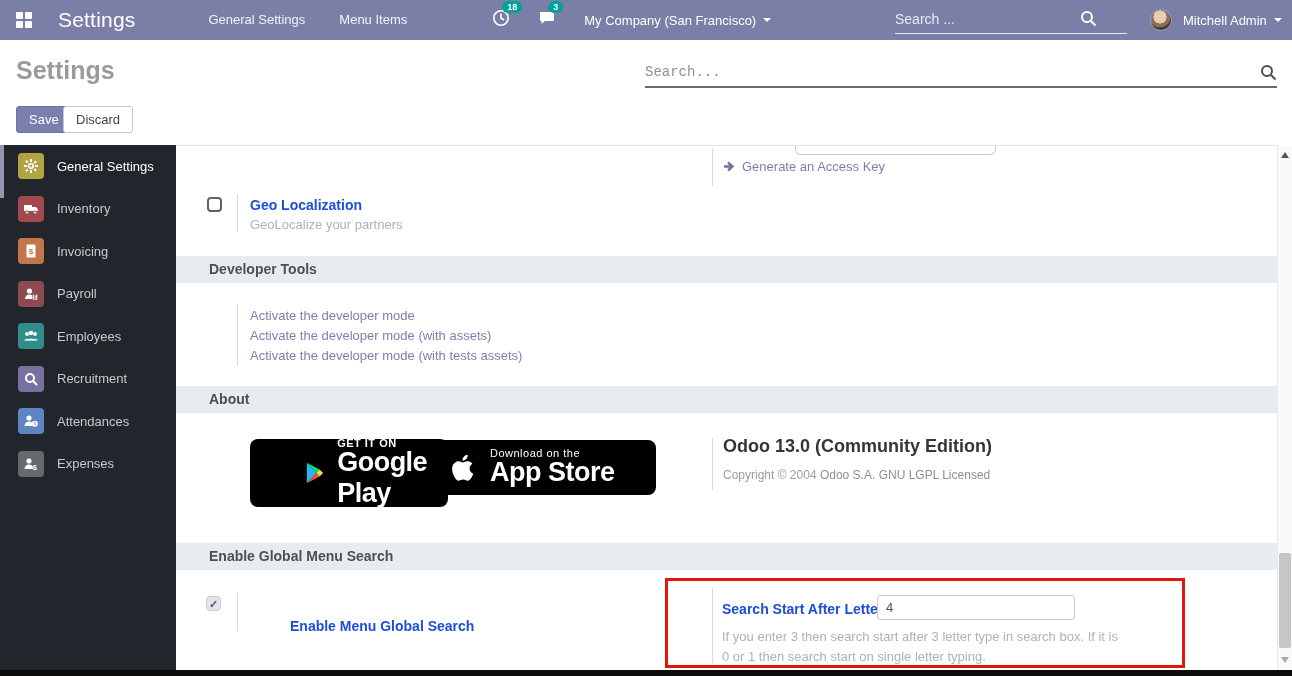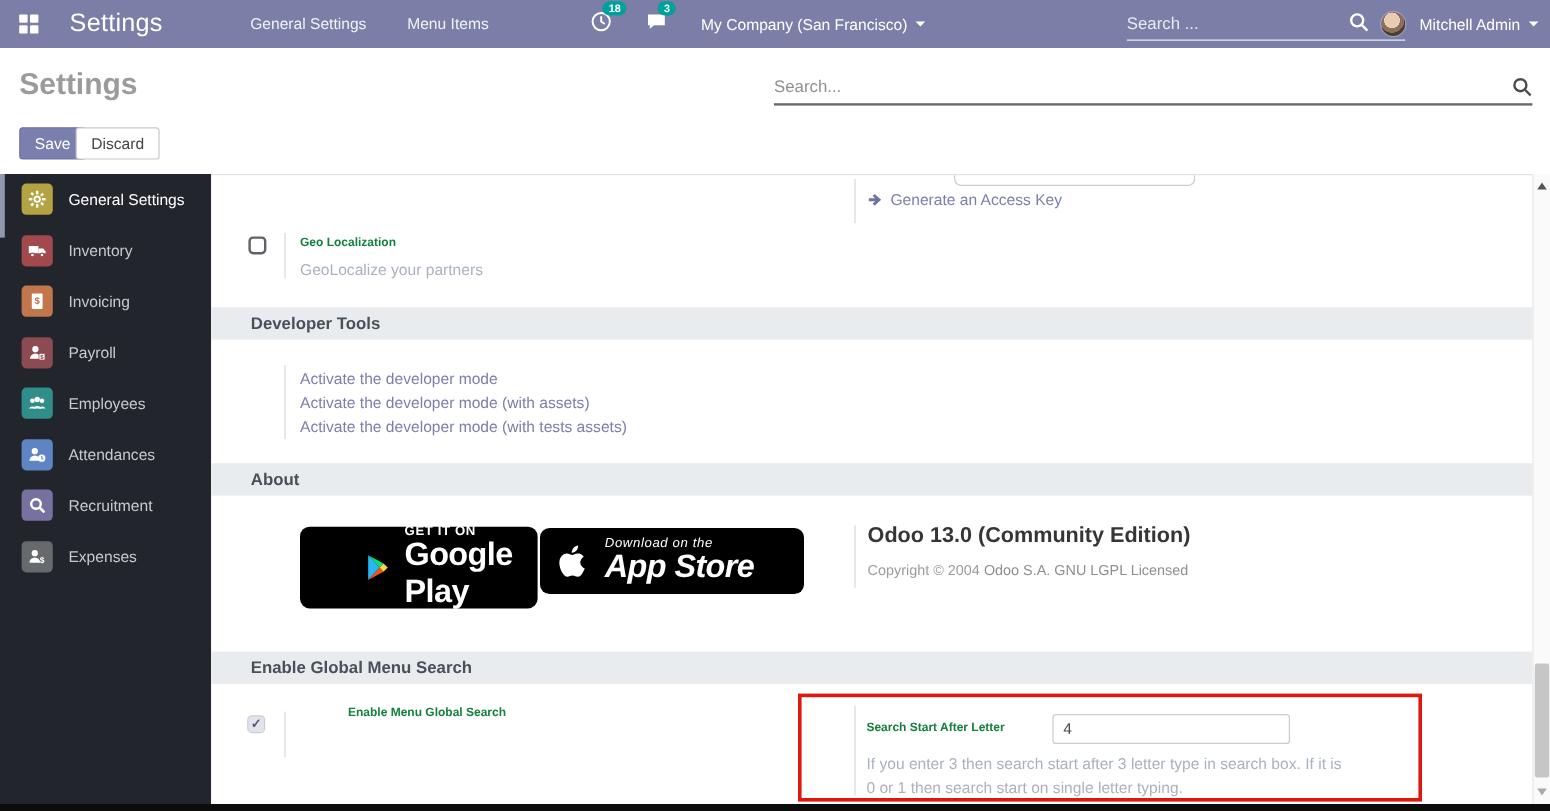--- a/index.html
+++ b/index.html
@@ -12,52 +12,52 @@
   .apps-grid { width:16px; height:16px; margin-left:16px; display:grid; grid-template-columns:7px 7px; grid-gap:2px; cursor:pointer; }
   .apps-grid span { width:7px; height:7px; background:#fff; border-radius:1px; }
   .brand { font-size:21px; margin-left:26px; font-weight:400; letter-spacing:.2px; cursor:pointer; }
   .nav-menu { display:flex; margin-left:56px; font-size:13px; }
   .nav-menu .nav-item { padding:0 17px; line-height:40px; cursor:pointer; color:#f2f2f6; }
   .nav-icons { display:flex; margin-left:68px; }
   .nav-ico { position:relative; margin-right:28px; cursor:pointer; }
   .badge { position:absolute; top:-8px; left:10px; background:#00a09b; color:#fff; font-size:9px; border-radius:8px; padding:1px 5px; font-weight:bold; }
   .company-menu { font-size:13px; cursor:pointer; display:flex; align-items:center; }
   .caret { width:0; height:0; border-left:4px solid transparent; border-right:4px solid transparent; border-top:4px solid #fff; margin-left:7px; display:inline-block; }
-  .nav-search { position:absolute; left:895px; top:4px; width:232px; height:30px; border-bottom:1px solid rgba(255,255,255,.85); display:flex; align-items:center;margin-left:44px; }
+  .nav-search { position:absolute; left:895px; top:4px; width:232px; height:30px; border-bottom:1px solid rgba(255,255,255,.85); display:flex; align-items:center; }
   .nav-search input { background:transparent; border:none; outline:none; color:#fff; font-size:14px; width:185px; font-family:"Liberation Sans",sans-serif; }
   .nav-search input::placeholder { color:#e8e9f2; }
   .avatar { position:absolute; left:1150px; top:9px; width:22px; height:22px; border-radius:50%; background:radial-gradient(circle at 45% 35%, #e8cdb4 0 38%, #8c6f5a 39% 60%, #4a3c33 61%); border:1px solid #9a9ebd; cursor:pointer; }
   .user-menu { position:absolute; left:1183px; top:0; height:40px; display:flex; align-items:center; font-size:13px; cursor:pointer; }
 
   
   .cpanel { position:absolute; left:0; top:40px; width:1292px; height:105px; background:#fff; }
   .page-title { position:absolute; left:16px; top:16px; font-size:25px; color:#9b9b9b; font-weight:bold; }
   .btn { font-size:13px; border-radius:3px; padding:5px 12px; cursor:pointer; font-family:"Liberation Sans",sans-serif; }
   .btn-save { position:absolute; left:16px; top:66px; background:#7a7fad; border:1px solid #6f74a3; color:#fff; }
   .btn-discard { position:absolute; left:63px; top:66px; background:#fff; border:1px solid #c9c9c9; color:#444;text-align:right; }
   .cp-search { position:absolute; left:645px; top:18px; width:632px; border-bottom:2px solid #6a6a6a; height:30px; display:flex; align-items:center; }
-  .cp-search input { border:none; outline:none; font-size:14px; color:#7f1d1d; flex:1; font-family:Liberation Sans, sans-serif; }
+  .cp-search input { border:none; outline:none; font-size:14px; color:#7f1d1d; flex:1; font-family:Liberation Mono, monospace; }
   .cp-search input::placeholder { color:#8f8f8f; }
 
   
   .sidebar { position:absolute; left:0; top:145px; width:176px; height:525px; background:#22252b; }
   .active-bar { position:absolute; left:0; top:0; width:4px; height:53px; background:#9297ad; }
   .side-item { display:flex; align-items:center; height:42.5px; padding-left:18px; cursor:pointer; color:#c7c9cc; font-size:13px; }
   .side-item.active { color:#fff; }
   .side-item:first-child { padding-top:12px; height:50px; }
   .app-icon { width:26px; height:26px; border-radius:4px; margin-right:13px; display:flex; align-items:center; justify-content:center; flex-shrink:0; }
   .ic1{background:#b3a343;} .ic2{background:#a2494e;} .ic3{background:#c2764c;} .ic4{background:#8c4a52;}
   .ic5{background:#2f8e8a;} .ic6{background:#77719f;} .ic7{background:#5e84c4;} .ic8{background:#666a6d;}
 
   
   .content { position:absolute; left:176px; top:145px; width:1101px; height:525px; background:#fff; border-top:1px solid #e2e2e2; overflow:hidden; }
   .vline { position:absolute; width:1px; background:#d9d9d9; }
   .sec-header { position:absolute; left:0; width:1101px; height:27px; background:#e9ecef; font-size:14px; font-weight:bold; color:#495057; line-height:27px; padding-left:33px; }
   .o-link { color:#7b7fae; font-size:13px; text-decoration:none; cursor:pointer; }
-  .bold-label { font-size:10px; font-weight:bold; color:#15803d; }
+  .bold-label { font-size:14px; font-weight:bold; color:#1d4ed8; }
   .muted { font-size:13px; color:#aab2bd; }
   .checkbox { width:15px; height:15px; border:2px solid #5f6266; border-radius:4px; background:#fff; cursor:pointer; }
   .checkbox.checked { border:1px solid #c9cdd4; background:#e2e4ea; color:#4e5a77; font-size:11px; font-weight:bold; text-align:center; line-height:14px; }
   .partial-input { position:absolute; left:619px; top:-1px; width:201px; height:10px; border:1px solid #ccc; border-top:none; border-radius:0 0 6px 6px; }
 
   .store-badge { position:absolute; background:#000; border-radius:8px; color:#fff; display:flex; align-items:center; cursor:pointer; }
   .store-badge .txt { display:flex; flex-direction:column; margin-left:12px; }
   .store-badge .small { font-size:11px; letter-spacing:.5px; font-weight:bold; }
   .store-badge .big { font-size:27px; font-weight:bold; letter-spacing:-.5px; margin-top:-2px; }
 
@@ -202,39 +202,39 @@
           <circle cx="8" cy="5" r="2.3" fill="#fff"></circle>
           <path d="M1 12.5 a3.4 3.4 0 0 1 6 0 z" fill="#fff"></path>
           <path d="M9 12.5 a3.4 3.4 0 0 1 6 0 z" fill="#fff"></path>
           <path d="M4.5 12.5 a4 4 0 0 1 7 0 z" fill="#fff"></path>
         </svg>
     </span>
     <span>Employees</span>
   </div>
 
   <div class="side-item">
+    <span class="app-icon ic6">
+      <svg width="16" height="16" viewBox="0 0 16 16">
+          <circle cx="7" cy="7" r="4" fill="none" stroke="#fff" stroke-width="2"></circle>
+          <path d="M10 10 L14 14" stroke="#fff" stroke-width="2.2"></path>
+        </svg>
+    </span>
+    <span>Recruitment</span>
+  </div>
+
+  <div class="side-item">
     <span class="app-icon ic7">
       <svg width="16" height="16" viewBox="0 0 16 16">
           <circle cx="6" cy="5" r="2.6" fill="#fff"></circle>
           <path d="M1.5 13 a4.5 4.5 0 0 1 9 0 z" fill="#fff"></path>
           <circle cx="11.8" cy="10.8" r="3" fill="#fff"></circle>
           <path d="M11.8 9 v1.8 l1.3 1" stroke="#5e84c4" stroke-width=".9" fill="none"></path>
         </svg>
     </span>
     <span>Attendances</span>
-  </div>
-
-  <div class="side-item">
-    <span class="app-icon ic6">
-      <svg width="16" height="16" viewBox="0 0 16 16">
-          <circle cx="7" cy="7" r="4" fill="none" stroke="#fff" stroke-width="2"></circle>
-          <path d="M10 10 L14 14" stroke="#fff" stroke-width="2.2"></path>
-        </svg>
-    </span>
-    <span>Recruitment</span>
   </div>
 
   <div class="side-item">
     <span class="app-icon ic8">
       <svg width="16" height="16" viewBox="0 0 16 16">
           <circle cx="6" cy="5" r="2.6" fill="#fff"></circle>
           <path d="M1.5 13 a4.5 4.5 0 0 1 9 0 z" fill="#fff"></path>
           <text x="12" y="13.5" font-size="7" font-family="Liberation Sans" fill="#fff" text-anchor="middle" font-weight="bold">$</text>
         </svg>
     </span>
@@ -275,21 +275,21 @@
       <polygon points="1,0 17,8.6 13,13" fill="#00e676"></polygon>
       <polygon points="1,26 17,17.4 13,13" fill="#f4511e"></polygon>
       <polygon points="13,13 17,8.6 21.5,13 17,17.4" fill="#ffd740"></polygon>
     </svg>
     <span class="txt">
       <span class="small">GET IT ON</span>
       <span class="big">Google Play</span>
     </span>
   </div>
 
-  <div class="store-badge" style="left:274px; top:294px; width:220px; height:55px;font-style:italic;">
+  <div class="store-badge" style="left:260px; top:294px; width:220px; height:55px;">
     <svg width="28" height="32" viewBox="0 0 20 24" style="margin-left:14px">
       <path fill="#fff" d="M14.2 12.6c0-2.4 2-3.6 2.1-3.7-1.1-1.7-2.9-1.9-3.5-1.9-1.5-.2-2.9.9-3.7.9-.8 0-1.9-.9-3.2-.9-1.6 0-3.1 1-4 2.4-1.7 2.9-.4 7.3 1.2 9.7.8 1.2 1.8 2.5 3.1 2.4 1.2-.1 1.7-.8 3.2-.8s1.9.8 3.2.8c1.3 0 2.2-1.2 3-2.4.9-1.4 1.3-2.7 1.3-2.8-.1 0-2.6-1-2.7-3.7z"></path>
       <path fill="#fff" d="M11.8 5.1c.7-.8 1.1-2 1-3.1-1 0-2.2.7-2.9 1.5-.6.7-1.2 1.9-1 3 1.1.1 2.2-.6 2.9-1.4z"></path>
     </svg>
     <span class="txt">
       <span class="small" style="font-weight:normal">Download on the</span>
       <span class="big">App Store</span>
     </span>
   </div>
 
@@ -298,21 +298,21 @@
   <div class="abs copyright" style="left:547px; top:322px;">
     <span>Copyright © 2004 </span><a>Odoo S.A.</a><span> </span><a>GNU LGPL Licensed</a>
   </div>
 
   <div class="sec-header" style="top:397px;">Enable Global Menu Search</div>
 
   <div class="abs" style="left:30px; top:450px;">
     <div class="checkbox checked">✓</div>
   </div>
   <div class="vline" style="left:61px; top:447px; height:38px;"></div>
-  <div class="abs bold-label" style="left:74px; top:443px;padding-left:40px;">Enable Menu Global Search</div>
+  <div class="abs bold-label" style="left:74px; top:472px;padding-left:40px;">Enable Menu Global Search</div>
 
   <div class="vline" style="left:536px; top:442px; height:75px;"></div>
   <div class="abs bold-label" style="left:546px; top:455px;text-align:center;">Search Start After Letter</div>
   <input class="num-input abs" style="left: 701px; top: 449px;" type="text" value="4">
   <div class="abs muted" style="left:546px; top:483px;">If you enter 3 then search start after 3 letter type in search box. If it is</div>
   <div class="abs muted" style="left:546px; top:503px;">0 or 1 then search start on single letter typing.</div>
 </div>
 
 <div class="red-rect"></div>
 

